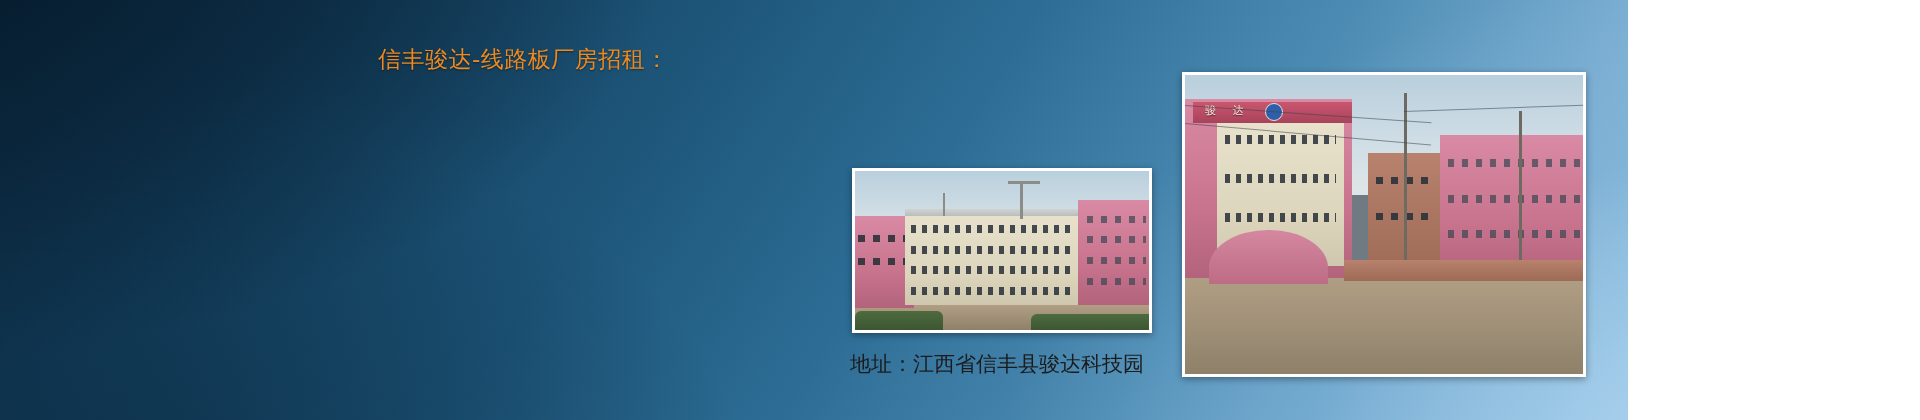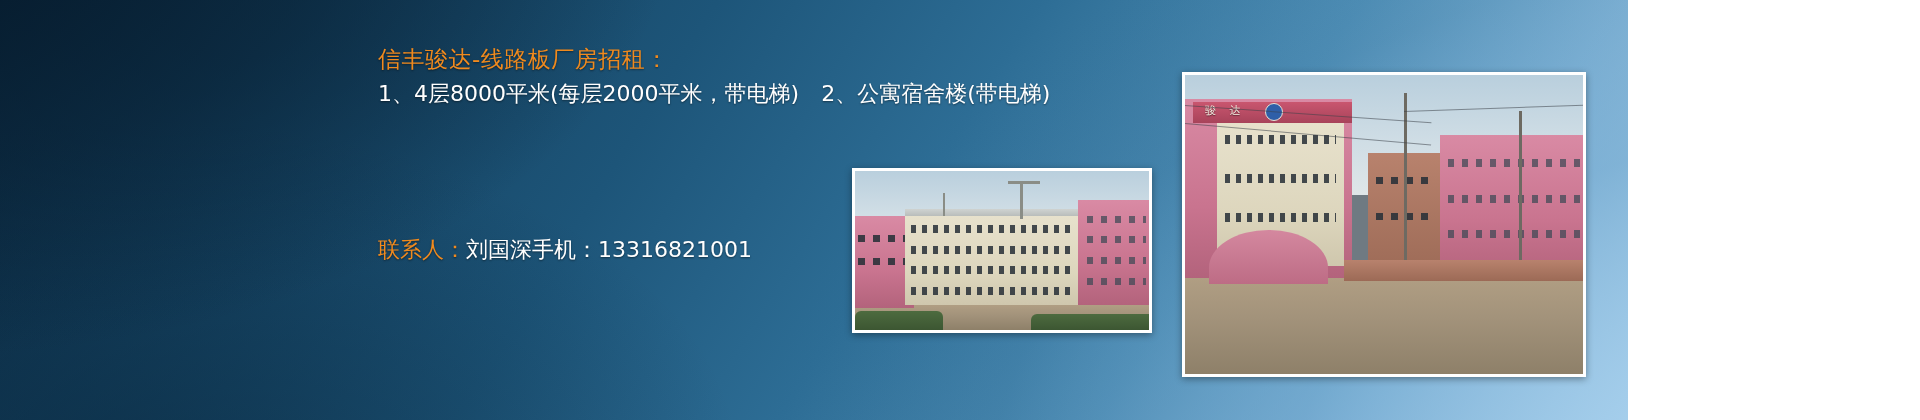--- a/index.html
+++ b/index.html
@@ -94,20 +94,21 @@
   }
 
   
   .photo {
     position: absolute;
     background: #6f7a82;
     border: 3px solid #ffffff;
     box-sizing: border-box;
     overflow: hidden;
     box-shadow: 0 2px 7px rgba(0,0,0,0.38);
+    font-family: Liberation Mono, monospace;
   }
 
   #photo-left {
     left: 852px;
     top: 168px;
     width: 300px;
     height: 165px;
   }
   #photo-right {
     left: 1182px;
@@ -221,31 +222,25 @@
 </head>
 <body>
 
 <div id="banner">
   <div class="content">
 
     <div class="text-block">
 
       <div class="headline">信丰骏达-线路板厂房招租：</div>
 
-      <div class="bullet-line">
-        <span>1、</span><span>4层8000平米(每层2000平米，带电梯)</span><span class="gap"></span><span>2、</span><span>公寓宿舍楼(带电梯)</span>
-      </div>
 
 
     </div>
 
     <div class="contact-block">
-      <div class="contact-line-1">
-        <span class="contact-label">联系人：</span><span>刘国深</span><span class="gap"></span><span>手机：</span><span>13316821001</span>
-      </div>
     </div>
 
     <div class="photo" id="photo-left">
       <div class="photo-inner">
         <div class="sky" style="height:46%"></div>
         <div class="ground" style="height:16%"></div>
 
         <div class="bldg pink" style="left:-2%;top:28%;width:22%;height:58%"></div>
         <div class="winrow" style="left:1%;top:40%;width:18%;height:7px"></div>
         <div class="winrow" style="left:1%;top:55%;width:18%;height:7px"></div>
@@ -301,15 +296,16 @@
         <div class="pole" style="left:55%;top:6%;width:3px;height:56%"></div>
         <div class="pole" style="left:84%;top:12%;width:3px;height:50%"></div>
         <div class="wire" style="left:0%;top:10%;width:62%;transform:rotate(4deg)"></div>
         <div class="wire" style="left:0%;top:16%;width:62%;transform:rotate(5deg)"></div>
         <div class="wire" style="left:55%;top:12%;width:46%;transform:rotate(-2deg)"></div>
 
         <div class="bldg brick" style="left:40%;top:62%;width:62%;height:7%"></div>
       </div>
     </div>
 
+    <div class="address">地址：江西省信丰县骏达科技园</div>
 
   </div>
 </div>
 
 </body></html>

